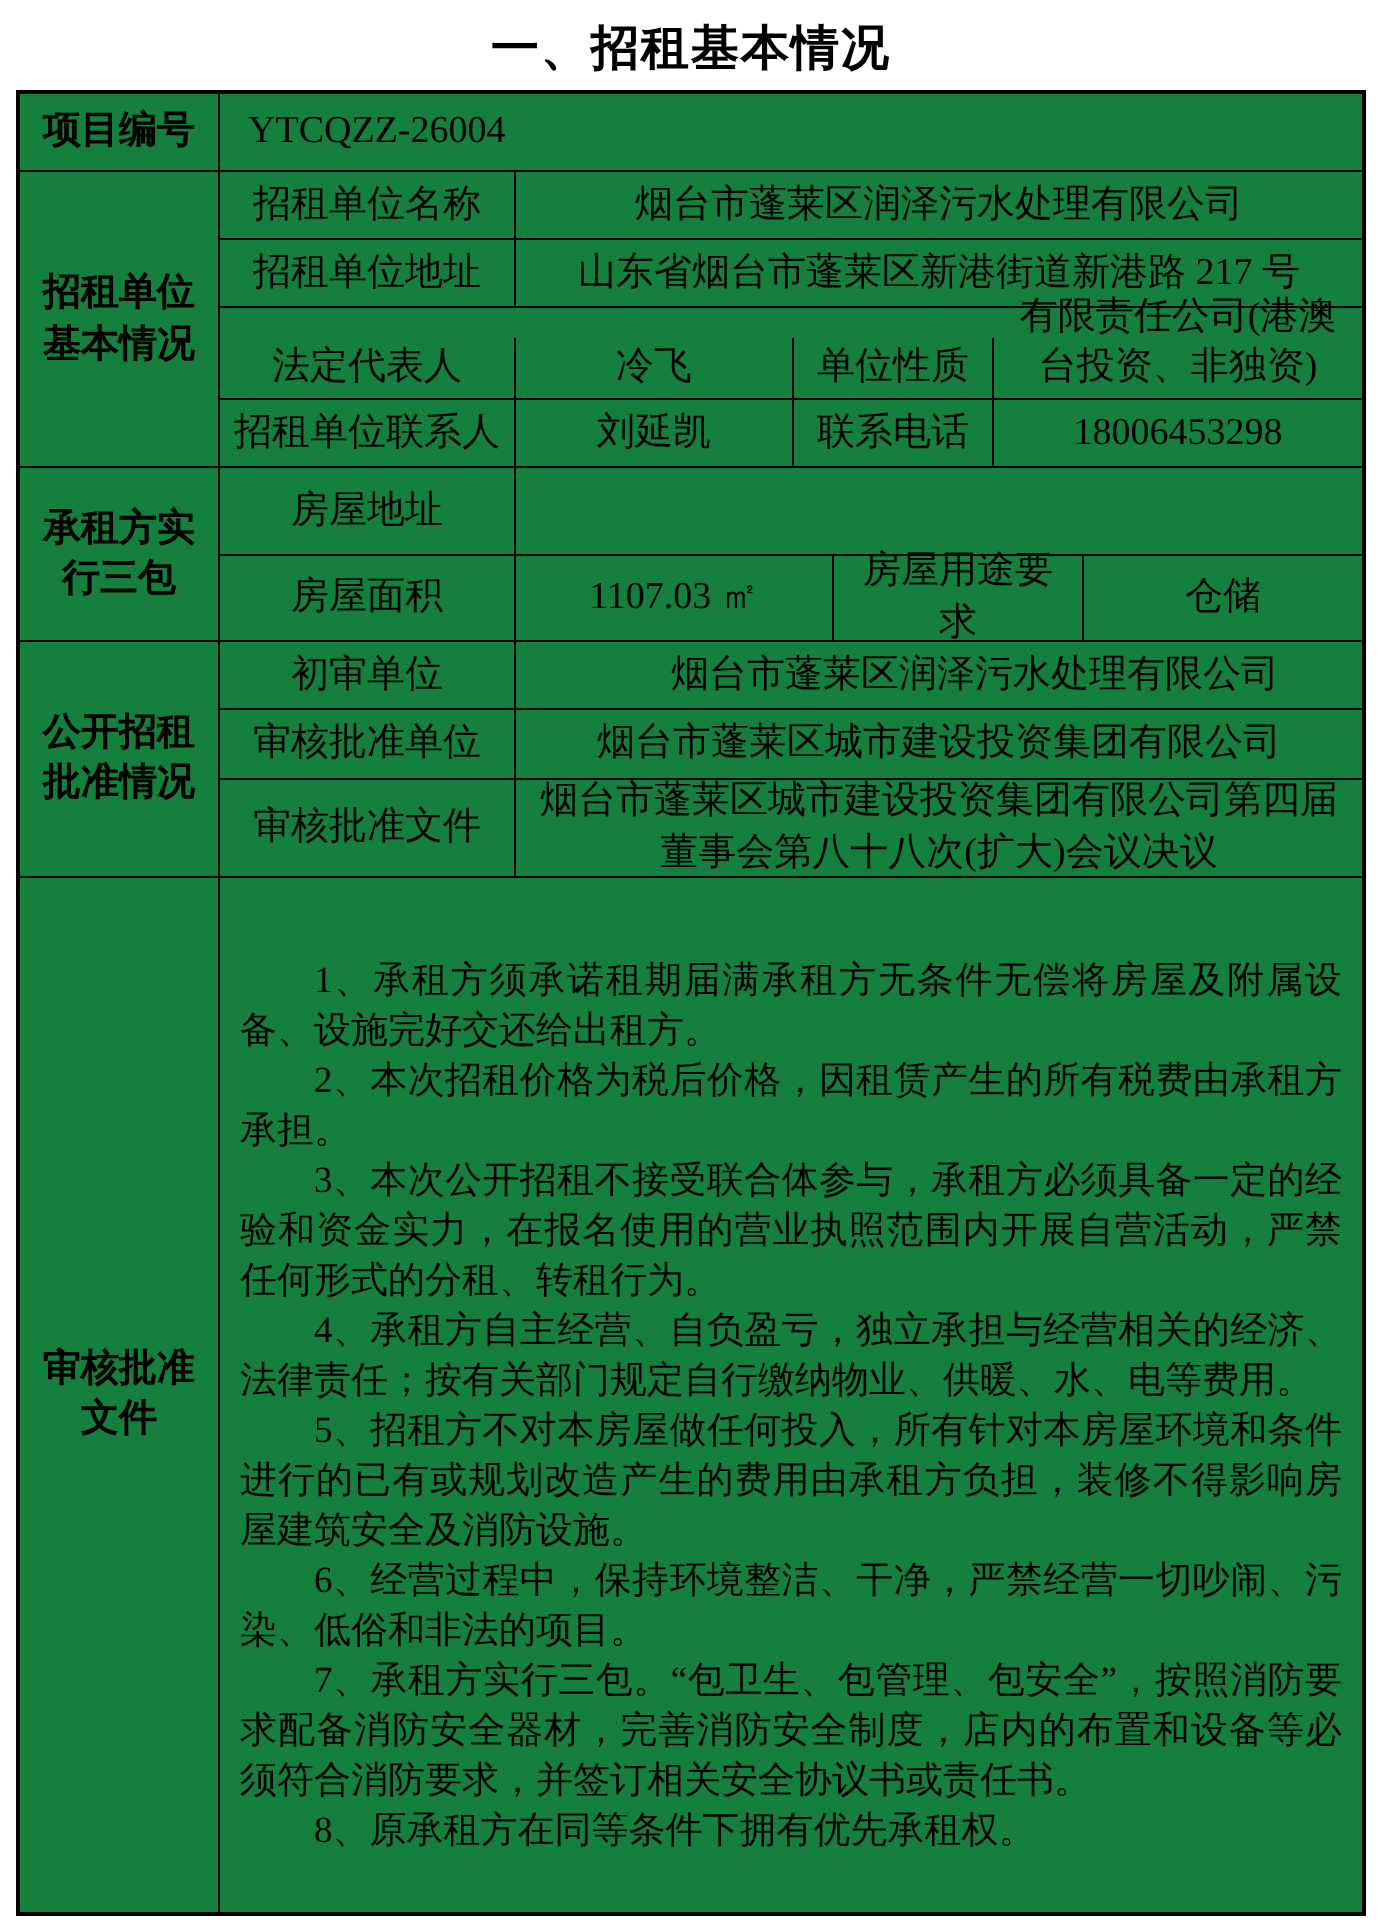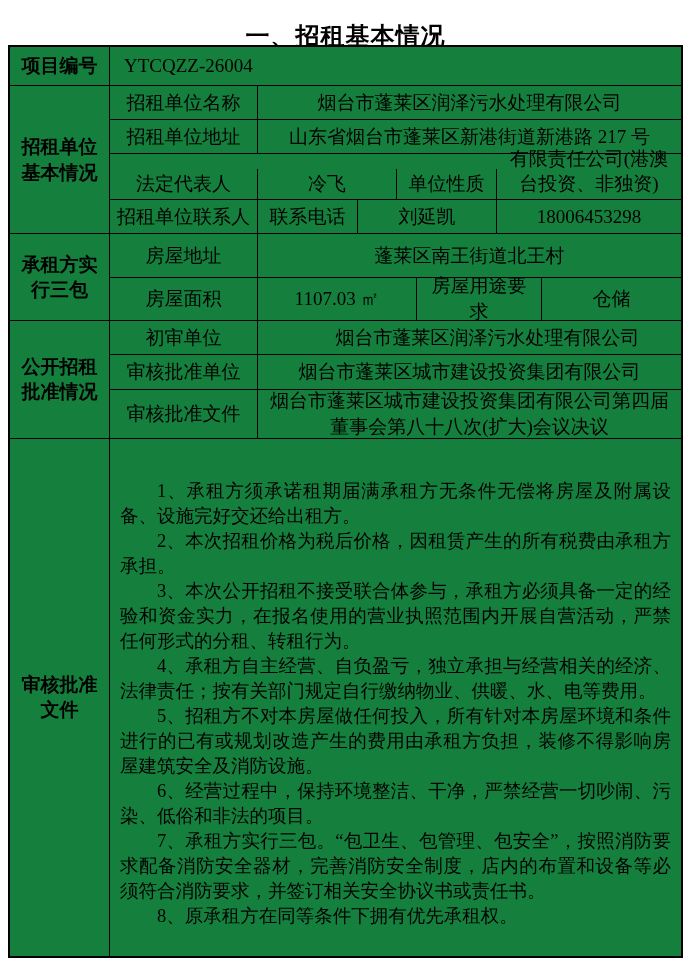--- a/index.html
+++ b/index.html
@@ -8,21 +8,21 @@
     width: 691px; height: 965px;
     font-family: "Liberation Serif", "DejaVu Serif", serif;
     color: #000;
     position: relative;
     overflow: hidden;
   }
   .title {
     text-align: center;
     font-size: 24px;
     font-weight: bold;
-    padding-top: 20px;
+    padding-top: 8px;
     height: 45px;
     letter-spacing: 1px;
   }
   .table {
     position: absolute;
     left: 8px; top: 45px;
     width: 675px; height: 913px;
     border: 2px solid #000;
     display: flex;
     flex-direction: column;
@@ -95,33 +95,32 @@
         <div class="cell flex1">山东省烟台市蓬莱区新港街道新港路 217 号</div>
       </div>
       <div class="trow h46 bb">
         <div class="cell colB br">法定代表人</div>
         <div class="cell colC1 br">冷飞</div>
         <div class="cell colD1 br">单位性质</div>
         <div class="cell flex1">有限责任公司(港澳台投资、非独资)</div>
       </div>
       <div class="trow h43">
         <div class="cell colB br">招租单位联系人</div>
+        <div class="cell colC1 br">刘延凯</div>
         <div class="cell colD1 br">联系电话</div>
-        <div class="cell colC1 br">刘延凯</div>
         <div class="cell flex1">18006453298</div>
       </div>
     </div>
   </div>
 
   <div class="section bb">
     <div class="cell colA bold br">承租方实行三包</div>
     <div class="rows">
       <div class="trow h42 bb">
         <div class="cell colB br">房屋地址</div>
-        <div class="cell flex1">蓬莱区南王街道北王村</div>
       </div>
       <div class="trow h36">
         <div class="cell colB br">房屋面积</div>
         <div class="cell colC2 br">1107.03 ㎡</div>
         <div class="cell colD2 br">房屋用途要求</div>
         <div class="cell flex1">仓储</div>
       </div>
     </div>
   </div>
 

